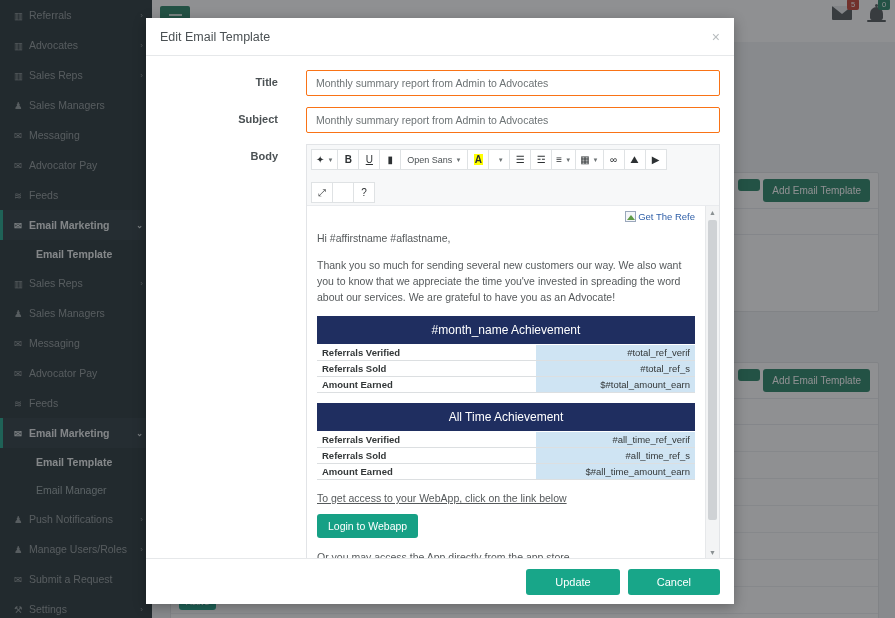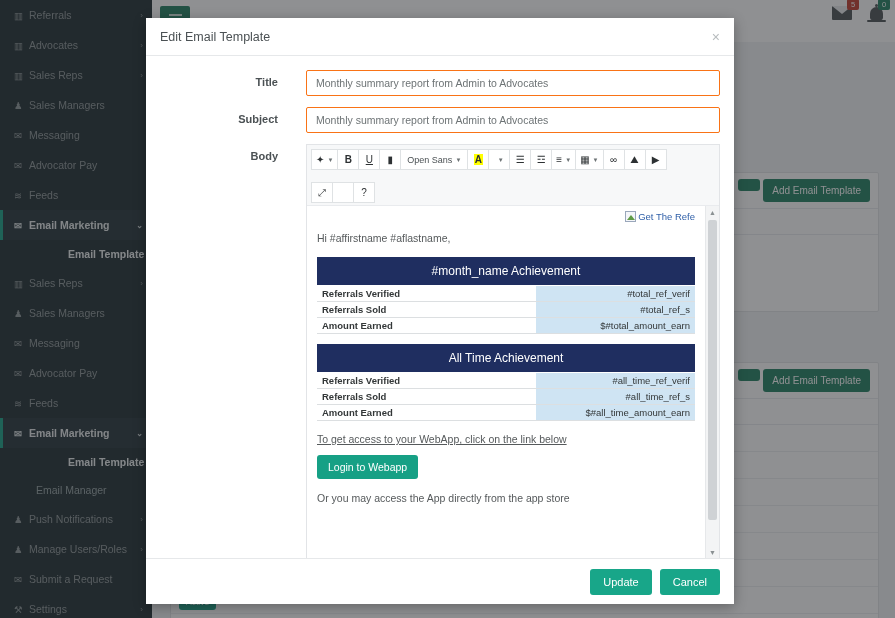--- a/index.html
+++ b/index.html
@@ -51,21 +51,21 @@
   }
   .nav-item.active .ico, .nav-item.active .car { color: #cfd6d7; }
   .sub-item {
     display: flex; align-items: center;
     height: 28px;
     padding-left: 36px;
     color: #93a0a2;
     font-size: 10.5px;
     background: #1d2b2f;
   }
-  .sub-item.sel { color: #e8eced; font-weight: bold; margin-left: 32px; }
+  .sub-item.sel { color: #e8eced; font-weight: bold; }
 
   
   #topbar {
     position: absolute; left: 152px; top: 0;
     right: 0; height: 42px;
     background: #ffffff;
     z-index: 1;
   }
   .hamburger {
     position: absolute; left: 8px; top: 6px;
@@ -312,21 +312,21 @@
   }
 
   .modal-foot {
     flex: 0 0 46px;
     border-top: 1px solid #e6e8ea;
     display: flex; align-items: center; justify-content: flex-end;
     gap: 8px; padding-right: 14px;
   }
   .mbtn {
     background: #18a689; color: #fff;
-    font-size: 11px; padding: 7px 13px;
+    font-size: 11px; padding: 7px 29px;
     border-radius: 3px;
   }
 </style>
 </head>
 <body>
 
 <div id="app">
 
   <div id="sidebar">
     <div id="nav1">
@@ -593,20 +593,21 @@
               <div class="edit-scroll">
 
                 <div class="topright-img">
                   <span class="brokenimg">
                     <span class="bi-box"></span>
                     <span>Get The Refe</span>
                   </span>
                 </div>
 
                 <p class="mail-p">Hi #affirstname #aflastname,</p>
+                <p class="mail-p">Thank you so much for sending several new customers our way. We also want you to know that we appreciate the time you've invested in spreading the word about our services. We are grateful to have you as an Advocate!</p>
 
                 <div class="ach-head">#month_name Achievement</div>
                 <table class="ach-tbl">
                   <tbody id="monthrows">
                       <tr>
                         <td class="k">Referrals Verified</td>
                         <td class="v">#total_ref_verif</td>
                       </tr>
                       <tr>
                         <td class="k">Referrals Sold</td>

